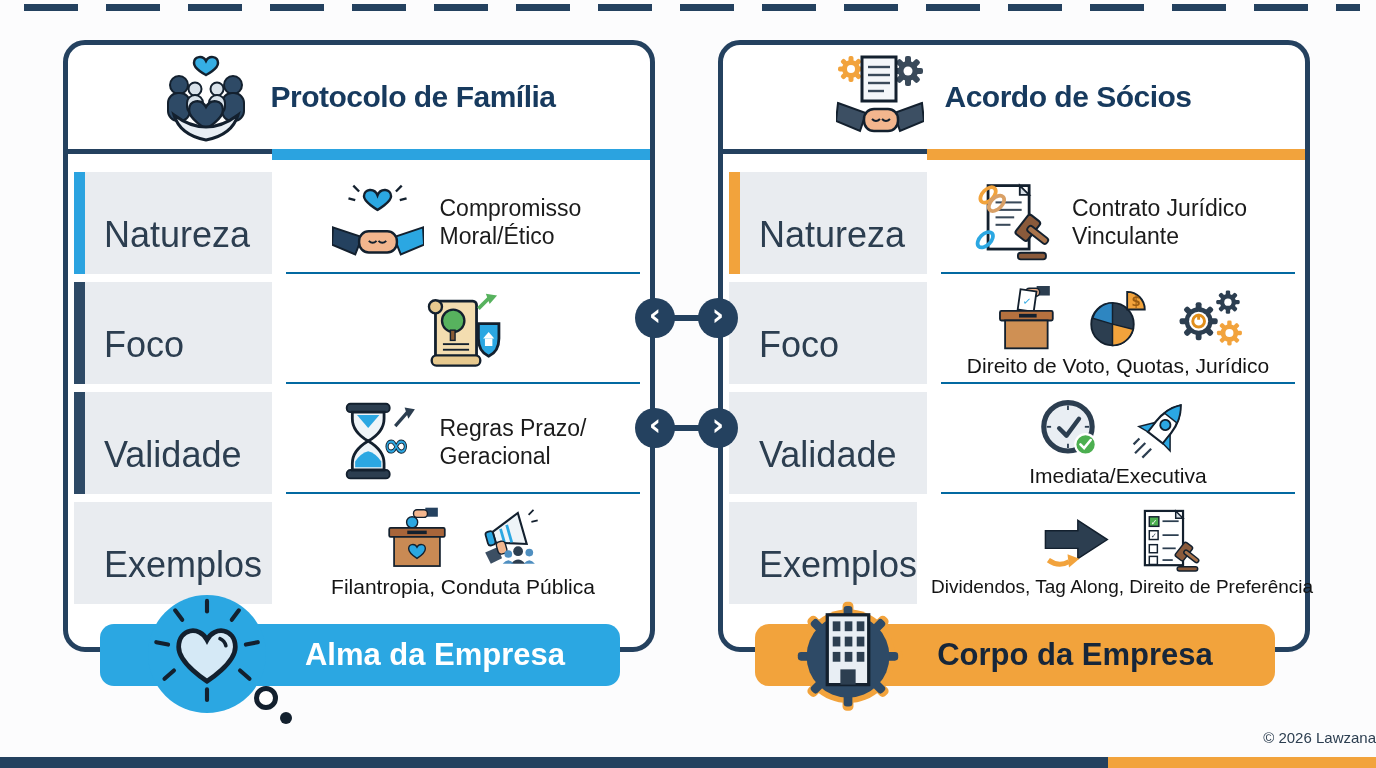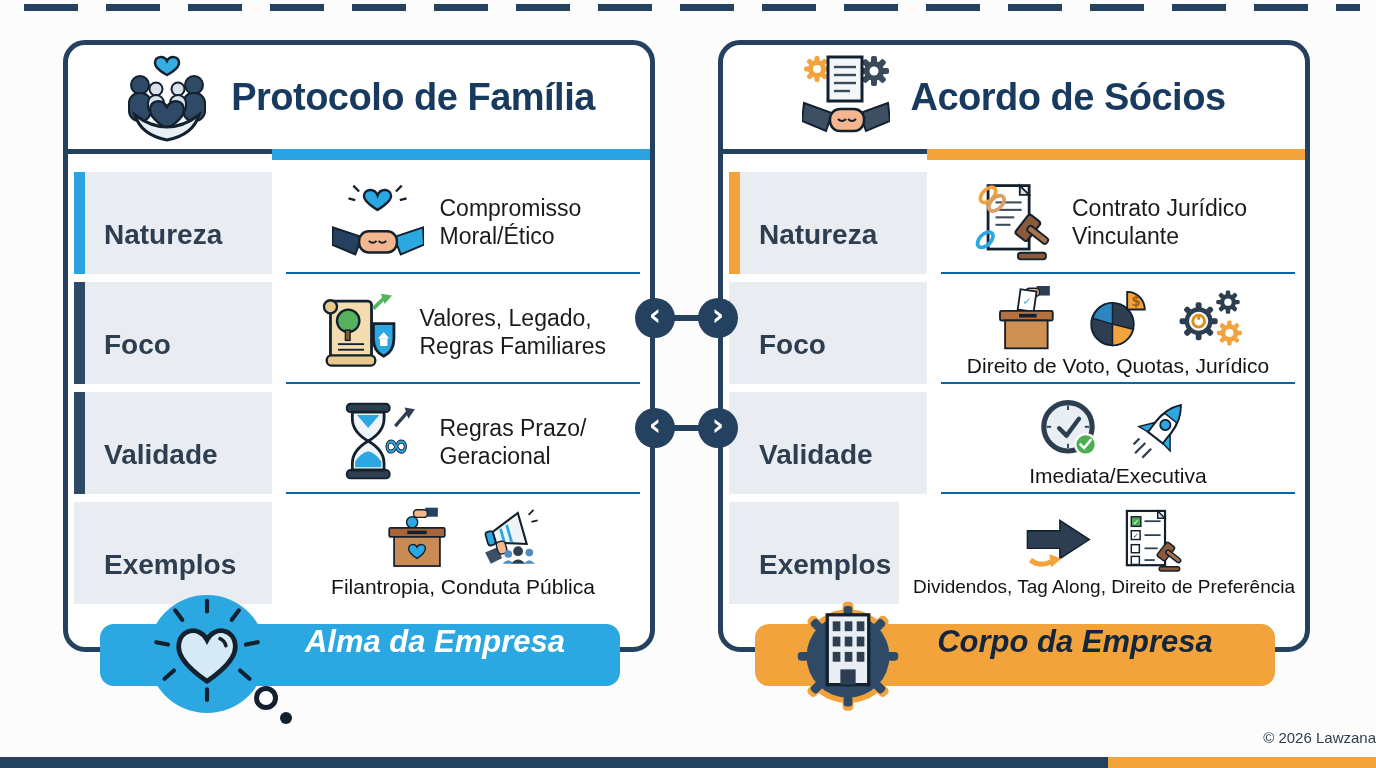--- a/index.html
+++ b/index.html
@@ -19,38 +19,38 @@
 
   
   .panel {
     position:absolute; top:40px; width:592px; height:612px;
     background:#ffffff; border:5px solid #24415f; border-radius:22px;
   }
   #panel-left  { left:63px; }
   #panel-right { left:718px; }
 
   .panel-header { height:104px; display:flex; align-items:center; justify-content:center; gap:20px; }
-  .panel-title  { font-size:38px; font-weight:bold; color:#173a5e; letter-spacing:-0.5px; }
+  .panel-title  { font-size:30px; font-weight:bold; color:#173a5e; letter-spacing:-0.5px; }
   .header-icon  { width:88px; height:92px; flex:0 0 auto; }
 
   .sep { position:relative; height:11px; }
   .sep-navy   { position:absolute; left:0; top:0; width:204px; height:5px; background:#24415f; }
   .sep-accent { position:absolute; left:204px; right:0; top:0; height:11px; }
   .sep-accent.blue   { background:#2ba3e0; }
   .sep-accent.orange { background:#f2a33c; }
 
   .rows { padding-top:4px; }
   .row { display:flex; height:102px; margin-top:8px; }
   .label-cell {
     width:198px; margin-left:6px; background:#e9ecf0; position:relative;
     display:flex; align-items:center; padding-left:30px;
   }
   .label-cell .accent { position:absolute; left:0; top:0; bottom:0; width:11px; }
   .accent.blue { background:#2ba3e0; } .accent.navy { background:#2e4a66; } .accent.orange { background:#f2a33c; }
-  .label-text { font-size:28px; font-weight:bold; color:#2c3e50;margin-top:24px; }
+  .label-text { font-size:36px; font-weight:normal; color:#2c3e50;margin-top:24px; }
 
   .value-cell {
     flex:1; margin:0 10px 0 14px; position:relative;
     display:flex; align-items:center; justify-content:center; gap:16px;
   }
   .row.has-divider .value-cell { border-bottom:2px solid #0369a1; }
 
   .value-text { font-size:23px; color:#1b1b1b; line-height:1.22; }
   .w150 { max-width:155px; } .w185 { max-width:195px; } .w190 { max-width:200px; }
 
@@ -71,21 +71,21 @@
     background:#24415f; color:#ffffff; display:flex; align-items:center; justify-content:center;
     font-size:30px; font-weight:bold; line-height:1;
   }
   .end-left  { left:-20px; }
   .end-right { right:-20px; }
   .end span { transform:translateY(-3px); }
 
   
   .banner {
     position:absolute; top:624px; width:520px; height:62px; border-radius:14px;
-    display:flex; justify-content:center; z-index:6;font-style:italic;
+    display:flex; align-items:center; justify-content:center; z-index:6;
   }
   #banner-left  { left:100px; background:#2ba7e2; }
   #banner-right { left:755px; background:#f2a33c; }
   #banner-left  .banner-text { color:#ffffff; font-size:31px; font-weight:bold; padding-left:150px; }
   #banner-right .banner-text { color:#16263a; font-size:31px; font-weight:bold; padding-left:120px; }
 
   #banner-left-circle {
     position:absolute; left:148px; top:595px; width:118px; height:118px; border-radius:50%;
     background:#2ba7e2; z-index:7; display:flex; align-items:center; justify-content:center;
   }
@@ -177,21 +177,20 @@
                 <line x1="26" y1="58" x2="54" y2="58"></line>
                 <line x1="26" y1="64" x2="54" y2="64"></line>
               </g>
             <path d="M64 36 L86 36 L86 52 Q86 66 75 71 Q64 66 64 52 Z" fill="#2ba7e2" stroke="#13202e" stroke-width="3"></path>
             <polygon points="69,52 75,45 81,52" fill="#ffffff"></polygon>
             <rect x="71" y="52" width="8" height="8" fill="#ffffff"></rect>
             <line x1="64" y1="20" x2="76" y2="8" stroke="#57b25e" stroke-width="4"></line>
             <polygon points="72,4 84,6 76,15" fill="#57b25e"></polygon>
           </svg>
         </div>
-        <div class="value-text w185">Valores, Legado, Regras Familiares</div>
       </div>
     </div>
 
     <div class="row has-divider">
       <div class="label-cell">
         <span class="accent navy"></span>
         <span class="label-text">Validade</span>
       </div>
       <div class="value-cell">
         <div class="icon-med">

